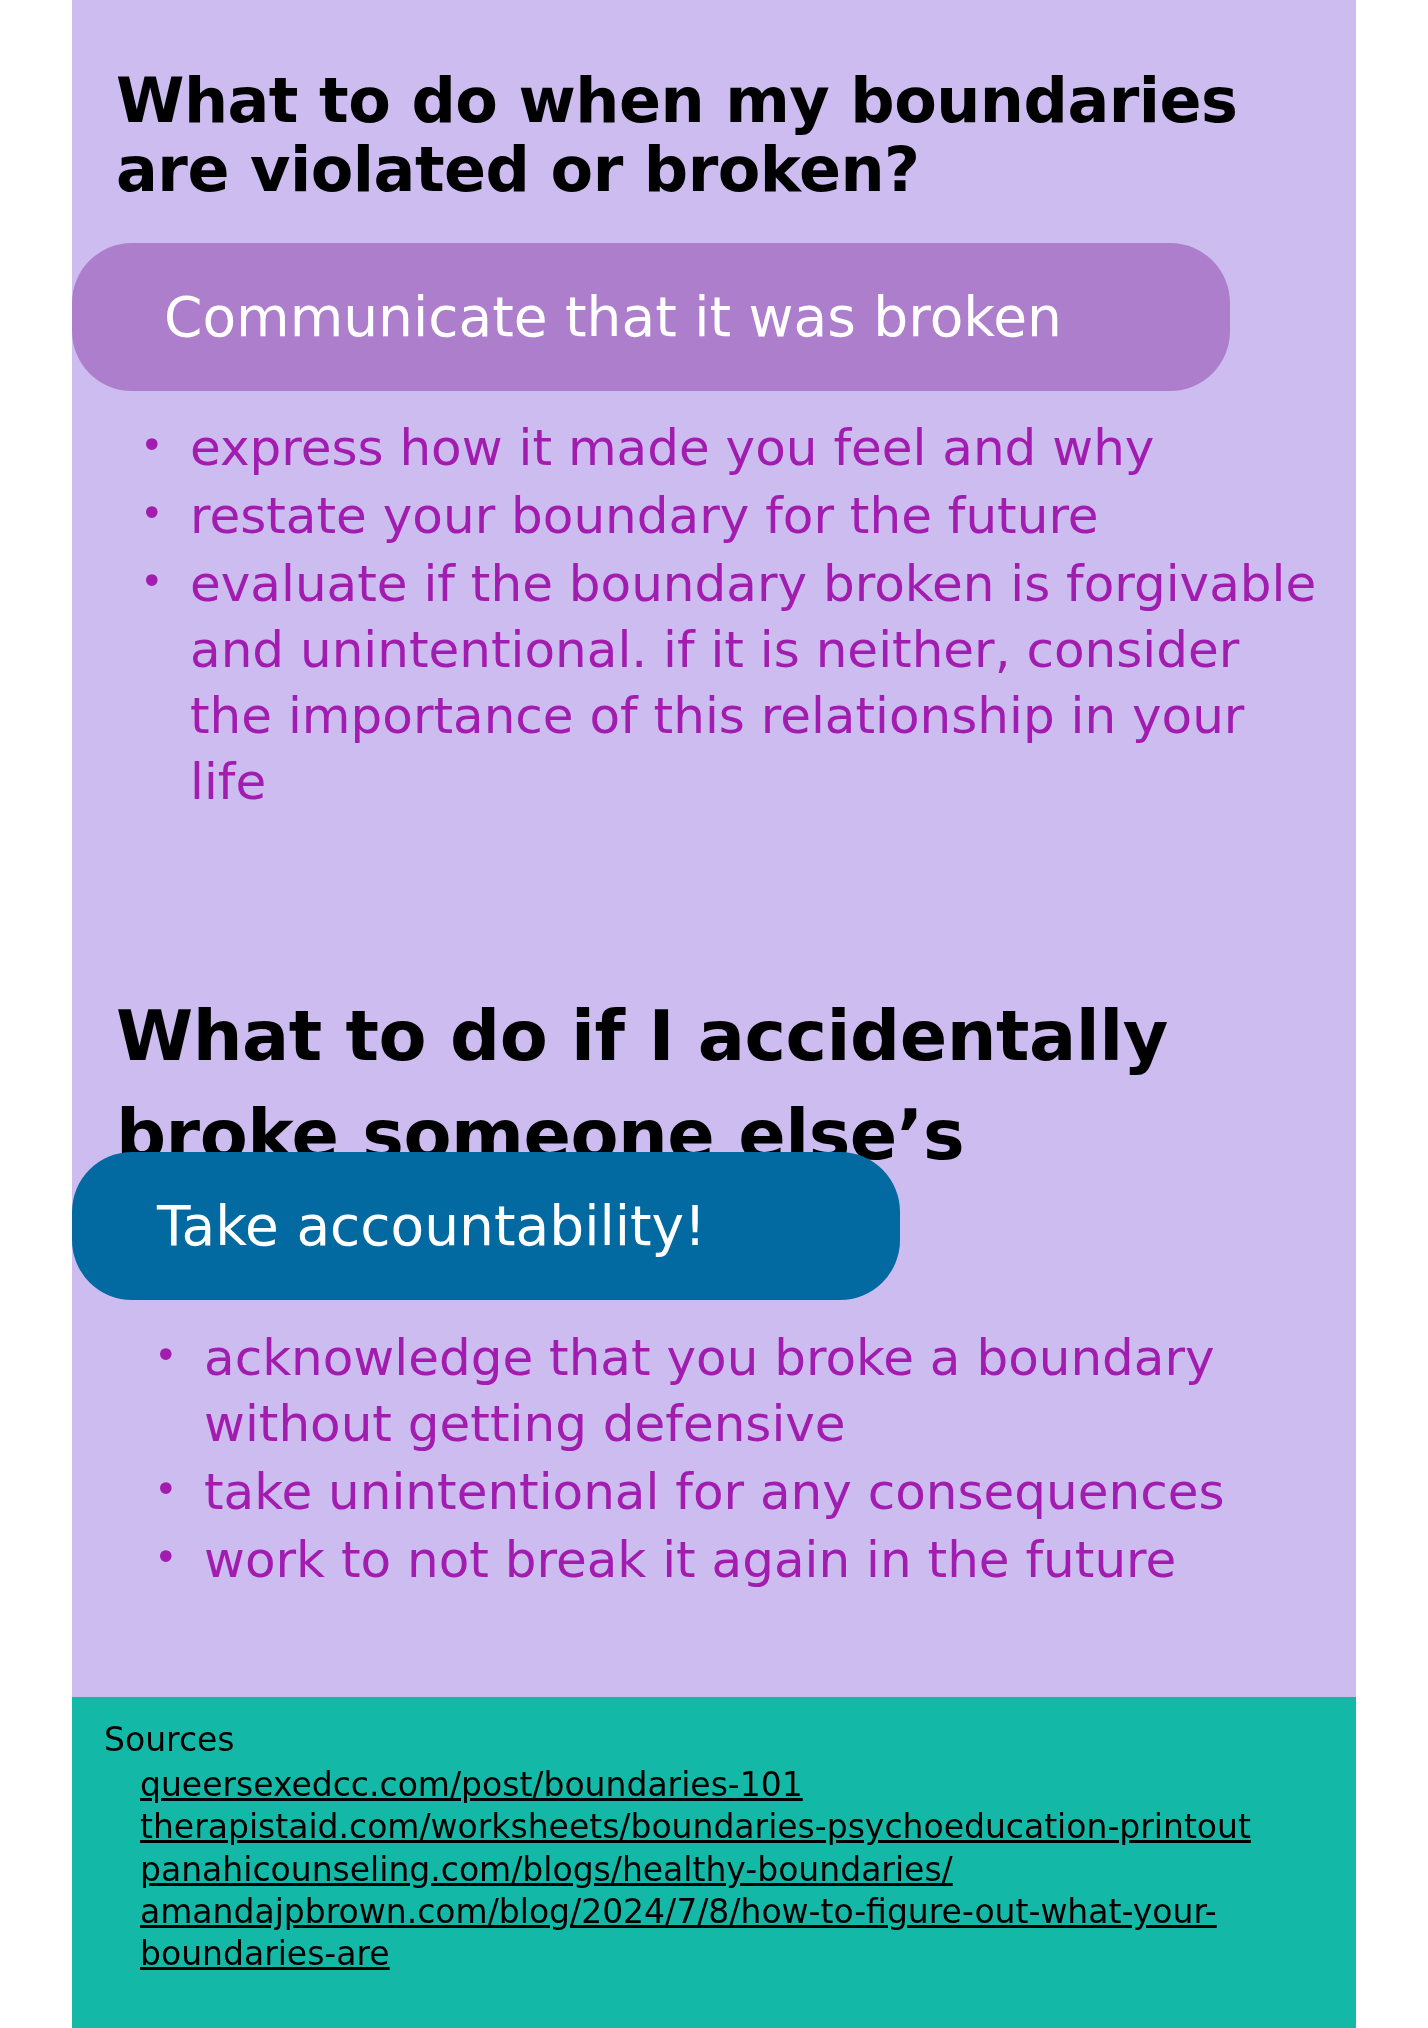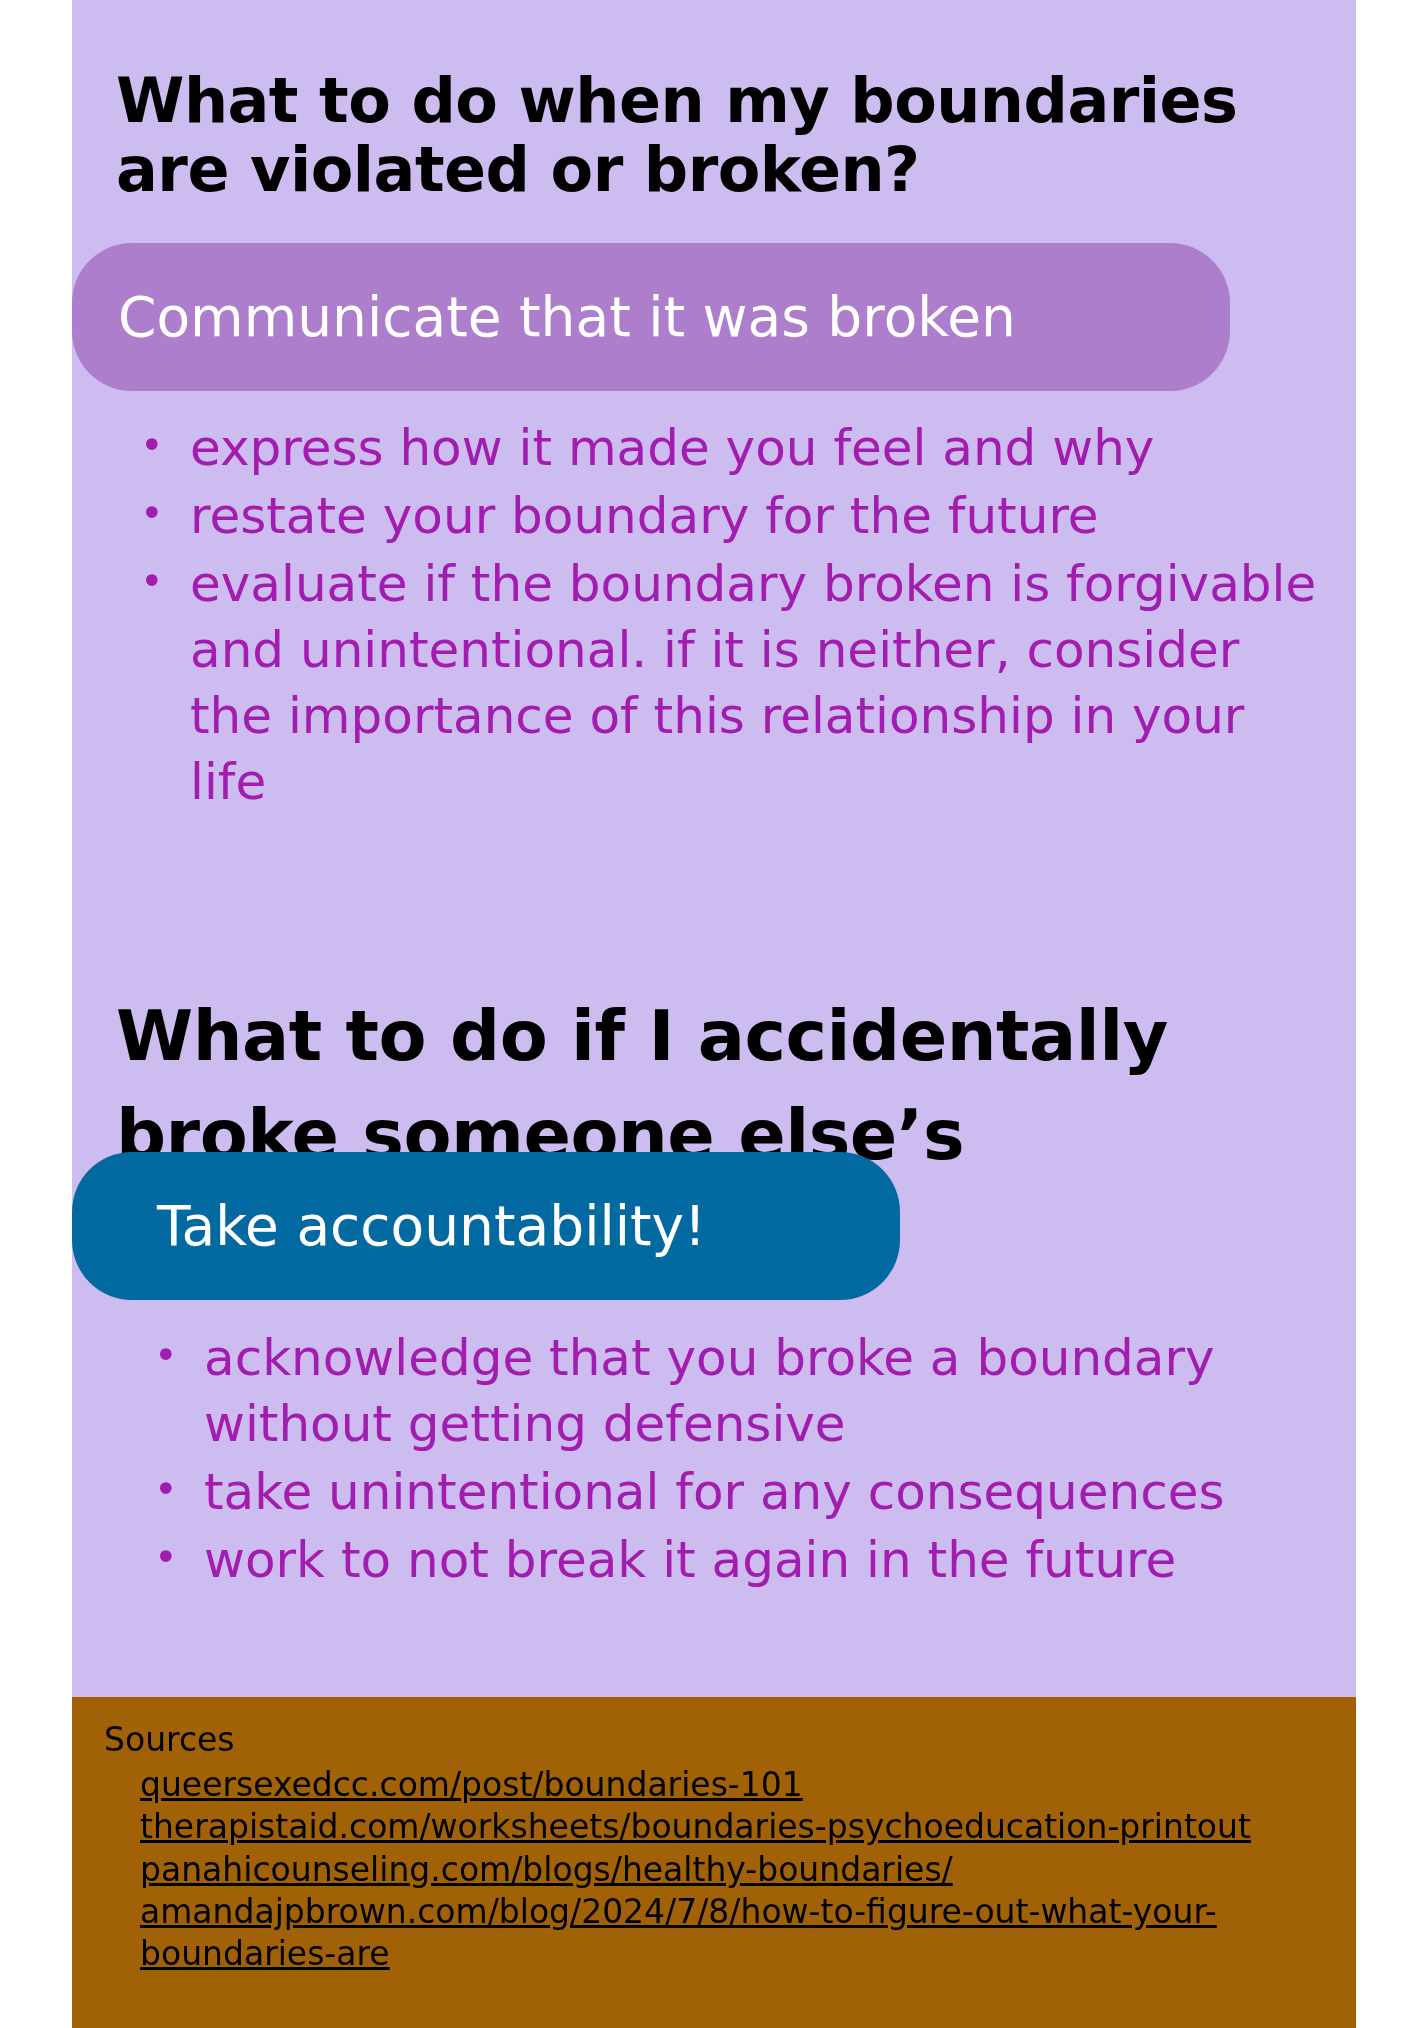--- a/index.html
+++ b/index.html
@@ -69,21 +69,21 @@
     font-family: "DejaVu Sans", sans-serif;
     font-weight: normal;
   }
 
   #pill-1 {
     left: 0px;
     top: 243px;
     width: 1158px;
     height: 148px;
     background: #ad7ecb;
-    padding-left: 46px;
+    padding-left: 92px;
     box-sizing: border-box;
     font-size: 55px;
   }
 
   #pill-2 {
     left: 0px;
     top: 1152px;
     width: 828px;
     height: 148px;
     background: #0369a1;
@@ -131,21 +131,21 @@
     width: 1220px;
   }
 
   
   .sources-region {
     position: absolute;
     left: 0;
     top: 1697px;
     width: 1284px;
     height: 331px;
-    background: #a16207;
+    background: #14b8a6;
   }
 
   .sources-inner {
     position: absolute;
     left: 32px;
     top: 22px;
     width: 1230px;
     font-family: "DejaVu Sans", sans-serif;
     font-size: 33px;
     line-height: 1.28;

